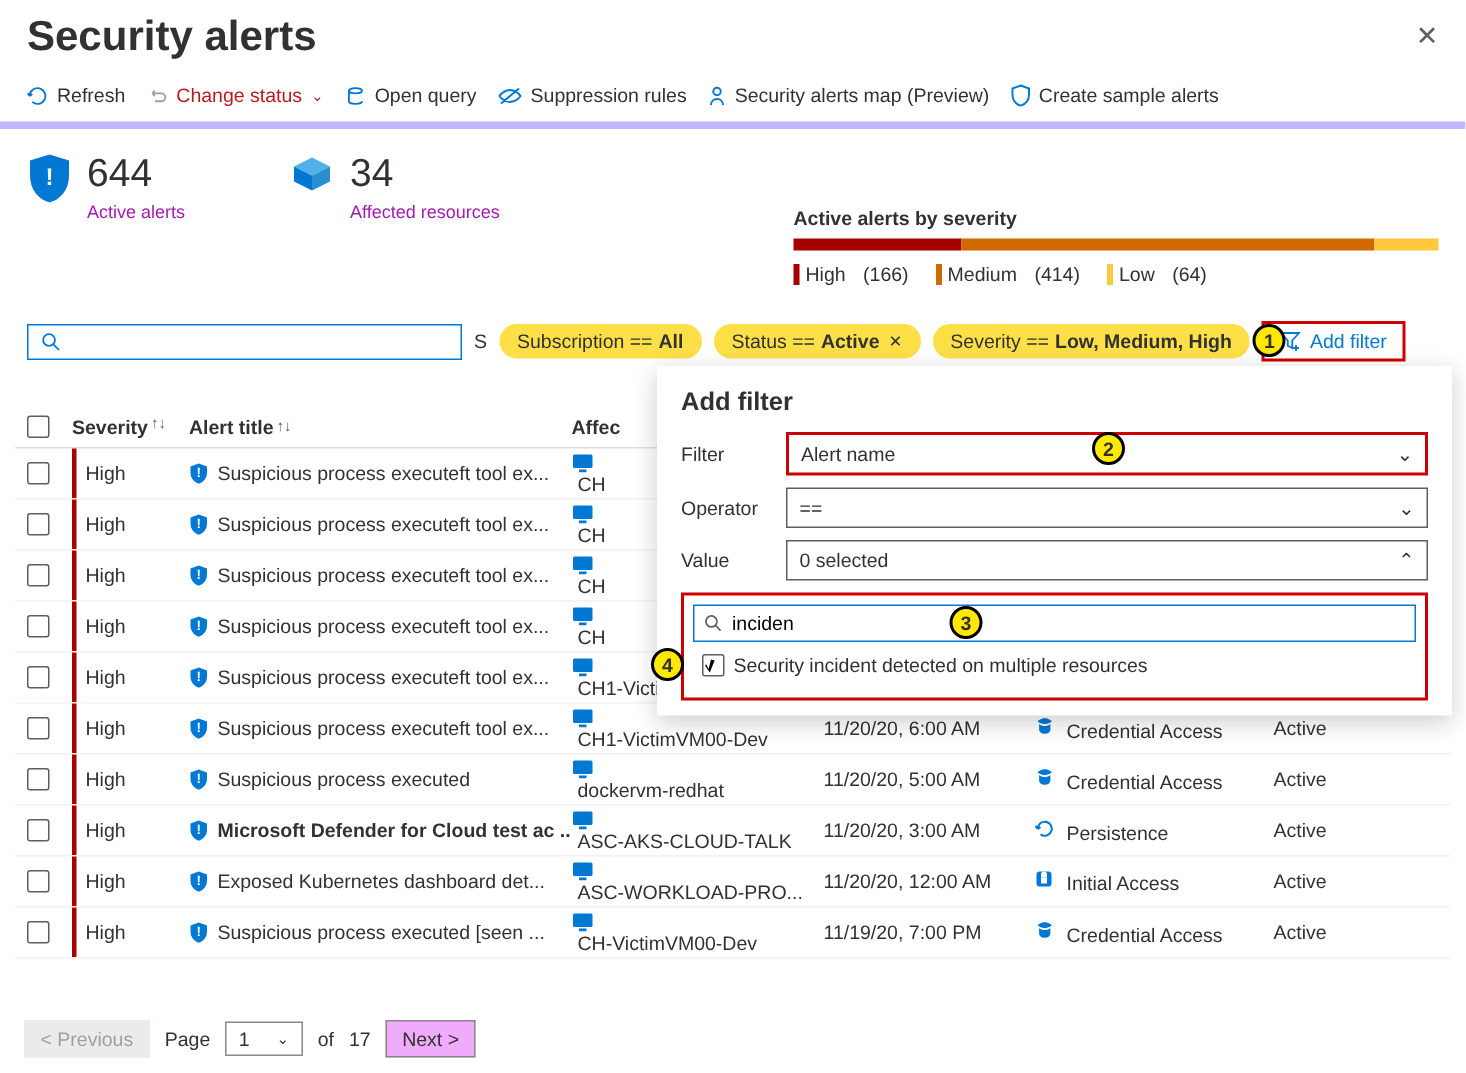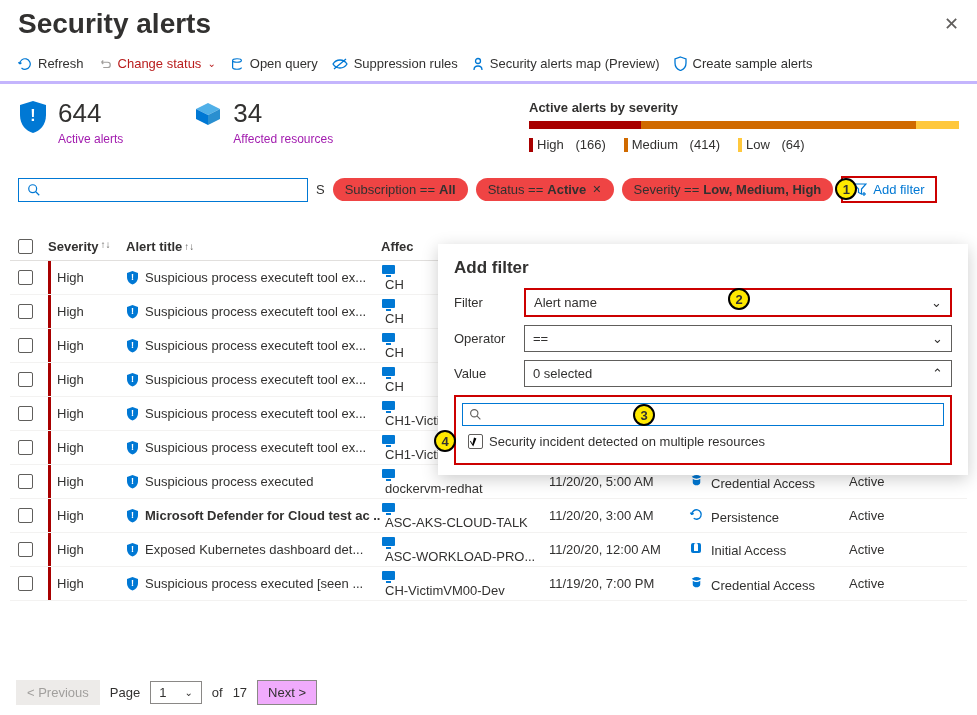--- a/index.html
+++ b/index.html
@@ -4,43 +4,43 @@
 <style>
 * { box-sizing: border-box; margin: 0; padding: 0; font-family: "Segoe UI", Arial, sans-serif; }
 body { width: 977px; height: 715px; background: #fff; color: #323130; font-size: 13px; overflow: hidden; position: relative; }
 
 
 .header { display: flex; justify-content: space-between; align-items: center; padding: 8px 18px 4px 18px; }
 .header h1 { font-size: 28px; font-weight: 600; }
 .close-x { font-size: 18px; color: #605e5c; cursor: pointer; }
 
 
-.toolbar { display: flex; align-items: center; gap: 14px; padding: 12px 18px 10px 18px; border-bottom: 3px solid #c4b5fd; }
+.toolbar { display: flex; align-items: center; gap: 14px; padding: 12px 18px 10px 18px; border-bottom: 5px solid #c4b5fd; }
 .tool-item { display: flex; align-items: center; gap: 6px; font-size: 13px; color: #323130; cursor: pointer; }
 .tool-item.disabled { color: #b91c1c; }
 .tool-icon { color: #0078d4; display: inline-flex; }
 
 
 .summary { display: flex; align-items: flex-start; padding: 16px 18px 6px 18px; gap: 70px; }
 .card { display: flex; align-items: flex-start; gap: 10px; }
 .card-num { font-size: 26px; font-weight: 400; line-height: 1; }
 .card-label { font-size: 12px; color: #a21caf; margin-top: 6px; text-align: right; }
 .severity-box { margin-left: auto; flex: 1; max-width: 430px; }
-.sev-title { font-size: 13px; font-weight: 600; margin-bottom: 6px; }
+.sev-title { font-size: 13px; font-weight: 600; margin-bottom: 6px; margin-top: 36px; }
 .sev-bar { height: 8px; display: flex; margin-bottom: 8px; }
 .sev-bar > div { height: 100%; }
 .sev-legend { display: flex; gap: 18px; font-size: 13px; }
 .sev-legend span { display: flex; align-items: center; gap: 4px; }
 .sev-sq { width: 4px; height: 14px; display: inline-block; }
 
 
 .filter-row { display: flex; align-items: center; gap: 8px; padding: 18px 18px 10px 18px; flex-wrap: nowrap; }
 .search-box { border: 1px solid #0078d4; display: flex; align-items: center; padding: 4px 8px; width: 290px; gap: 6px; }
 .search-box input { border: none; outline: none; font-size: 13px; flex: 1; }
-.pill { background: #ef4444; border-radius: 12px; padding: 4px 12px; font-size: 13px; display: flex; align-items: center; gap: 4px; white-space: nowrap; text-align: center; }
+.pill { background: #fde047; border-radius: 12px; padding: 4px 12px; font-size: 13px; display: flex; align-items: center; gap: 4px; white-space: nowrap; text-align: center; }
 .pill b { font-weight: 600; }
 .pill .x { font-size: 11px; margin-left: 2px; }
 .add-filter-btn { border: 2px solid #c00; padding: 4px 10px; display: flex; align-items: center; gap: 6px; color: #0078d4; position: relative; }
 .callout { position: absolute; width: 22px; height: 22px; border-radius: 50%; background: #ffe900; border: 2px solid #000; font-weight: 700; font-size: 13px; display: flex; align-items: center; justify-content: center; z-index: 5; }
 
 
 .table-wrap { padding: 0 10px; }
 .table-head { display: flex; align-items: center; padding: 6px 8px; border-bottom: 1px solid #e1dfdd; font-weight: 600; font-size: 13px; margin-top: 20px; }
 .col-chk { width: 30px; }
 .col-sev { width: 78px; display: flex; align-items: flex-start; gap: 2px; }
@@ -533,20 +533,21 @@
     </div>
   </div>
   <div class="value-box">
     <div class="value-search" style="position:relative">
       <span>
         <svg width="13" height="13" viewBox="0 0 16 16">
             <circle cx="6.5" cy="6.5" r="4.5" fill="none" stroke="#605e5c" stroke-width="1.4"></circle>
             <line x1="10" y1="10" x2="14" y2="14" stroke="#605e5c" stroke-width="1.4"></line>
           </svg>
       </span>
+      <input type="text" value="inciden" style="">
       <span class="callout" style="left:170px;top:0">3</span>
     </div>
     <div class="value-item">
       <span class="callout" style="left:-28px;top:4px">4</span>
       <div class="chk">
         <svg width="12" height="14" viewBox="0 0 12 14" style="position:absolute;left:1px;top:1px">
             <path fill="#000" d="M1 6l2 4 2-8 3 1-4 10-4-6z" transform="scale(0.8)"></path>
           </svg>
       </div>
       <span>Security incident detected on multiple resources</span>

